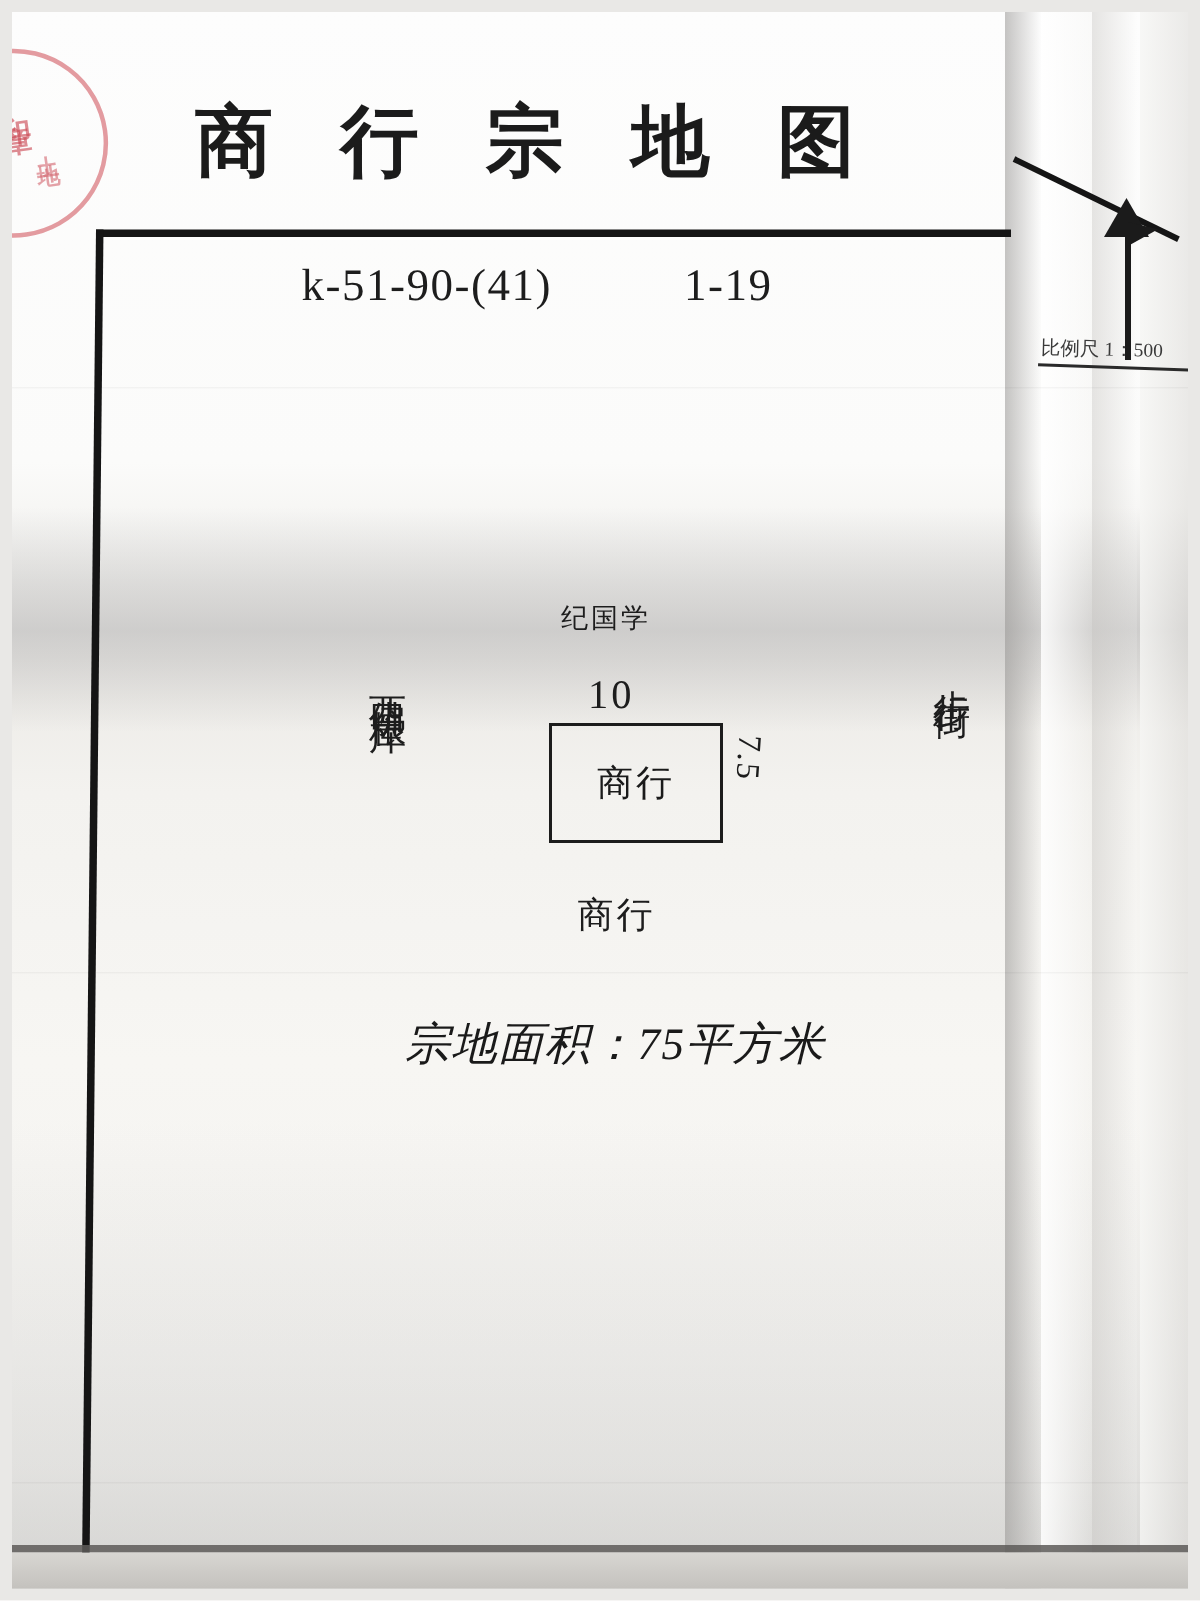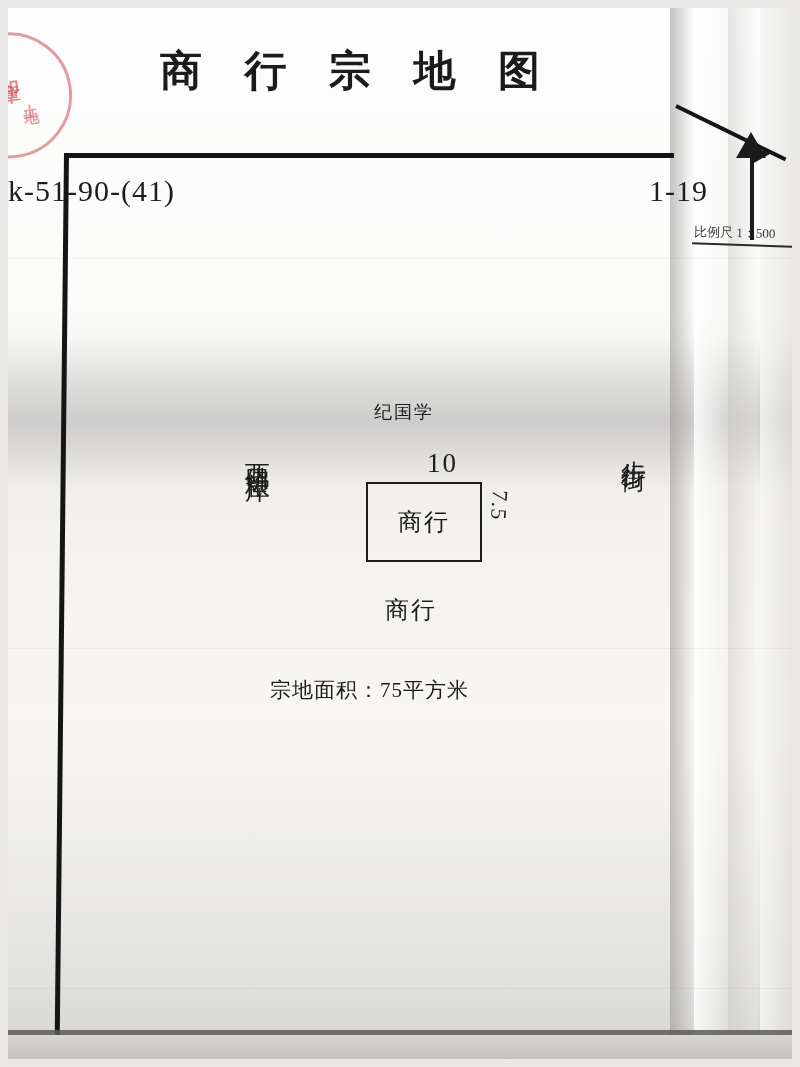--- a/index.html
+++ b/index.html
@@ -143,36 +143,36 @@
     height: 4px;
     background: #151515;
     transform: rotate(26deg);
     transform-origin: left center;
   }
 
   
   #title {
     position: absolute;
     left: 0;
-    top: 35px;
+    top: 52px;
     width: 700px;
     text-align: center;
-    font-size: 42px;
+    font-size: 52px;
     font-weight: bold;
     letter-spacing: 16px;
     color: #1b1b1b;
     font-family: "Liberation Serif", serif;
   }
   #subtitle-row {
     position: absolute;
     left: 0;
     top: 166px;
     width: 700px;
     display: flex;
-    justify-content: space-between;
+    justify-content: center;
     gap: 88px;
     font-size: 30px;
     color: #1d1d1d;
     font-family: "Liberation Serif", serif;
     letter-spacing: 1px;
   }
 
   
   #northbox {
     position: absolute;
@@ -235,21 +235,21 @@
 
   .hlabel {
     position: absolute;
     font-size: 24px;
     color: #1d1d1d;
     letter-spacing: 2px;
     font-family: "Liberation Serif", serif;
     white-space: nowrap;
   }
   #label-owner  { left: 366px; top: 392px; font-size: 18px; }
-  #label-number { left: 419px; top: 440px; font-size: 27px; }
+  #label-number { left: 384px; top: 440px; font-size: 27px; }
   #label-below  { left: 377px; top: 586px; font-size: 24px; }
 
   
   #parcel-rect {
     position: absolute;
     left: 358px;
     top: 474px;
     width: 112px;
     height: 76px;
     border: 2px solid #1c1c1c;
@@ -273,25 +273,26 @@
     writing-mode: vertical-rl;
     letter-spacing: 1px;
     transform: rotate(4deg);
   }
 
   
   #area-line {
     position: absolute;
     left: 262px;
     top: 668px;
-    font-size: 21px;
+    font-size: 30px;
     color: #1a1a1a;
     letter-spacing: 1px;
     white-space: nowrap;
     font-family: "Liberation Serif", serif;
+    font-style: italic;
   }
 
   
   .grain {
     position: absolute;
     left: 0; right: 0;
     height: 1px;
     background: rgba(0,0,0,0.035);
   }
 </style>

